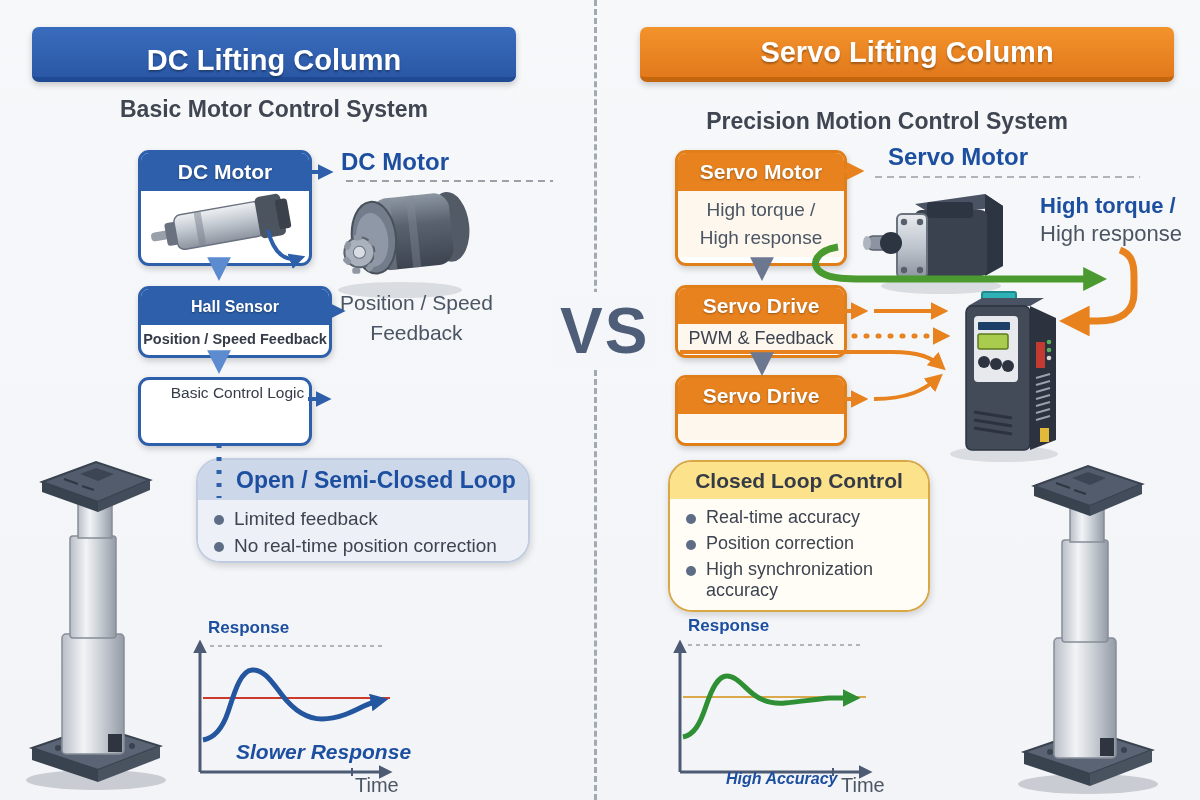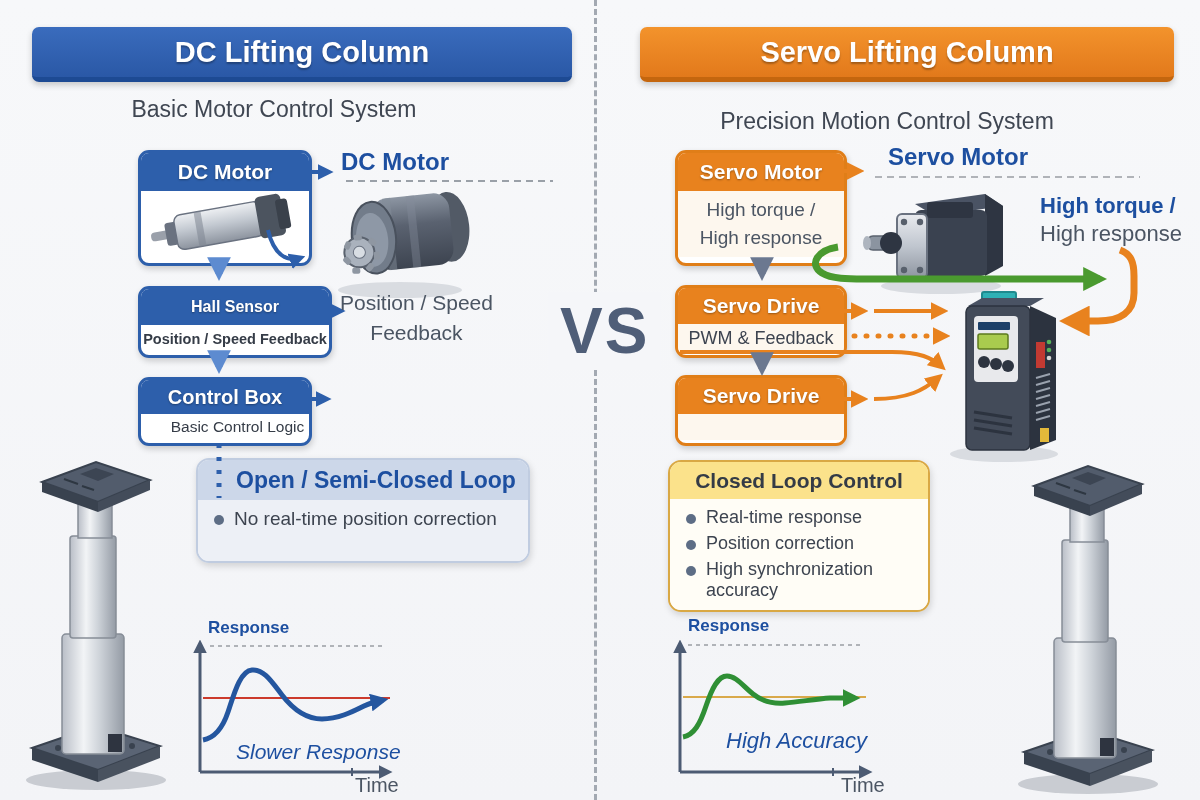--- a/index.html
+++ b/index.html
@@ -5,50 +5,50 @@
   html,body{margin:0;padding:0;}
   body{font-family:"Liberation Sans",sans-serif;background:#e9eaee;}
   #canvas{position:relative;width:1200px;height:800px;background:linear-gradient(180deg,#f7f8fa 0%,#f3f4f7 100%);overflow:hidden;}
   .abs{position:absolute;}
   
   .divider{left:594px;top:0;width:0;height:800px;border-left:3px dashed #a3a9b2;z-index:1;}
   .vs{left:548px;top:292px;z-index:6;font-size:64px;font-weight:bold;color:#4f5e78;background:#f5f6f9;padding:2px 12px;letter-spacing:2px;}
   
   .banner{height:50px;border-radius:7px;display:flex;align-items:center;justify-content:center;color:#fff;
     font-size:29px;font-weight:bold;text-shadow:0 2px 2px rgba(0,0,0,.3);z-index:2;}
-  .banner.blue{left:32px;top:27px;width:540px;background:linear-gradient(180deg,#3a6cbd,#2a58a6);border-bottom:5px solid #1d4a93;box-shadow:0 3px 6px rgba(0,0,0,.2);}
+  .banner.blue{left:32px;top:27px;width:484px;background:linear-gradient(180deg,#3a6cbd,#2a58a6);border-bottom:5px solid #1d4a93;box-shadow:0 3px 6px rgba(0,0,0,.2);align-items:flex-end;}
   .banner.orange{left:640px;top:27px;width:534px;background:linear-gradient(180deg,#f3932c,#e2791b);border-bottom:5px solid #c4660e;box-shadow:0 3px 6px rgba(0,0,0,.2);}
-  .subtitle{top:96px;font-size:23px;color:#3f4652;text-align:center;z-index:2;}
+  .subtitle{top:96px;font-size:23px;color:#3f4652;text-align:center;z-index:2;font-weight:bold;}
   .subtitle.l{left:32px;width:484px;}
   .subtitle.r{left:640px;width:494px;margin-top:12px;}
   
   .flowbox{border-radius:11px;background:#fff;box-shadow:1px 3px 6px rgba(0,0,0,.18);z-index:2;overflow:hidden;}
   .flowbox.blue{border:3px solid #2d5fab;}
   .flowbox.orange{border:3px solid #e07e18;}
   .flowbox .hdr{display:flex;align-items:center;justify-content:center;color:#fff;font-weight:bold;text-shadow:0 1px 2px rgba(0,0,0,.35);}
   .flowbox.blue .hdr{background:#2d5fab;}
   .flowbox.orange .hdr{background:#e8821e;}
   .flowbox .bdy{display:flex;align-items:center;justify-content:center;text-align:center;}
   .flowbox.orange .bdy{background:#fdf7ee;}
   
-  .sumbox{border-radius:13px;z-index:2;overflow:hidden;box-shadow:1px 3px 7px rgba(0,0,0,.15);}
+  .sumbox{border-radius:24px;z-index:2;overflow:hidden;box-shadow:1px 3px 7px rgba(0,0,0,.15);}
   .sumbox .shdr{display:flex;align-items:center;justify-content:center;font-weight:bold;}
   .sumbox.bluish{border:2px solid #c0cce0;}
   .sumbox.bluish .shdr{background:#ccd7e9;color:#1d4fa0;font-size:23px;}
   .sumbox.bluish .sbdy{background:#edf0f6;}
   .sumbox.yellow{border:2.5px solid #d9a844;}
   .sumbox.yellow .shdr{background:#fbe28b;color:#343b46;font-size:21px;}
   .sumbox.yellow .sbdy{background:#fffdf6;}
   .blist{padding:8px 0 0 16px;}
   .brow{display:flex;align-items:flex-start;margin-bottom:5px;color:#3d4450;}
   .dot{width:10px;height:10px;border-radius:50%;background:#5d6d85;margin:7px 10px 0 0;flex:0 0 auto;}
   
   .lbl-blue{color:#1d4fa0;font-weight:bold;z-index:4;}
   .lbl-gray{color:#4b5563;z-index:4;}
-  .caption{font-style:italic;font-weight:normal;color:#1d4fa0;z-index:4;}
+  .caption{font-style:italic;font-weight:bold;color:#1d4fa0;z-index:4;}
   .connectors{left:0;top:0;z-index:3;pointer-events:none;}
   .illus{z-index:1;}
 </style>
 </head>
 <body>
 
 <div id="canvas">
 
   <div class="abs divider"></div>
   <div class="abs vs">VS</div>
@@ -123,27 +123,30 @@
     <div>Position / Speed</div>
     <div>Feedback</div>
   </div>
 
   <div class="abs flowbox blue" style="left:138px;top:286px;width:188px;height:66px;">
     <div class="hdr" style="height:36px;font-size:16px;">Hall Sensor</div>
     <div class="bdy" style="height:27px;font-size:14.5px;font-weight:bold;color:#353c47;">Position / Speed Feedback</div>
   </div>
 
   <div class="abs flowbox blue" style="left:138px;top:377px;width:168px;height:63px;">
-    <div class="hdr" style="height:34px;font-size:20px;">Control Box</div>
     <div class="bdy" style="height:26px;font-size:15.5px;color:#353c47;padding-left:25px;">Basic Control Logic</div>
   </div>
 
   <div class="abs sumbox bluish" style="left:196px;top:458px;width:330px;height:101px;">
     <div class="shdr" style="height:40px;padding-left:26px;">Open / Semi-Closed Loop</div>
     <div class="sbdy blist" style="height:61px;font-size:19px;">
+      <div class="brow">
+          <span class="dot"></span>
+          <span>Limited feedback</span>
+        </div>
       <div class="brow">
           <span class="dot"></span>
           <span>No real-time position correction</span>
         </div>
     </div>
   </div>
 
   <div class="abs lbl-blue" style="left:208px;top:618px;font-size:17px;">Response</div>
   <div class="abs caption" style="left:236px;top:740px;font-size:21px;">Slower Response</div>
   <div class="abs lbl-gray" style="left:355px;top:774px;font-size:20px;">Time</div>
@@ -225,35 +228,35 @@
         <line x1="98" y1="130" x2="112" y2="126"></line>
       </g>
     <rect x="102" y="138" width="9" height="14" fill="#e3b93a"></rect>
   </svg>
 
   <div class="abs sumbox yellow" style="left:668px;top:460px;width:258px;height:148px;">
     <div class="shdr" style="height:37px;">Closed Loop Control</div>
     <div class="sbdy blist" style="height:111px;font-size:18px;">
       <div class="brow">
           <span class="dot"></span>
-          <span>Real-time response</span>
+          <span>Real-time accuracy</span>
         </div>
       <div class="brow">
           <span class="dot"></span>
           <span>Position correction</span>
         </div>
       <div class="brow" style="width:210px;">
           <span class="dot"></span>
           <span>High synchronization accuracy</span>
         </div>
     </div>
   </div>
 
   <div class="abs lbl-blue" style="left:688px;top:616px;font-size:17px;">Response</div>
-  <div class="abs caption" style="left:726px;top:728px;font-size:22px;">High Accuracy</div>
+  <div class="abs caption" style="left:726px;top:770px;font-size:16px;">High Accuracy</div>
   <div class="abs lbl-gray" style="left:841px;top:774px;font-size:20px;">Time</div>
 
   <svg class="abs illus" style="left:20px;top:448px;" width="152" height="345" viewBox="0 0 152 345">
     <defs>
       <linearGradient id="colG" x1="0" y1="0" x2="1" y2="0">
         <stop offset="0" stop-color="#b9bec7"></stop>
           <stop offset="0.35" stop-color="#f2f4f6"></stop>
           <stop offset="0.6" stop-color="#cfd4da"></stop>
           <stop offset="1" stop-color="#949ba5"></stop>
       </linearGradient>

